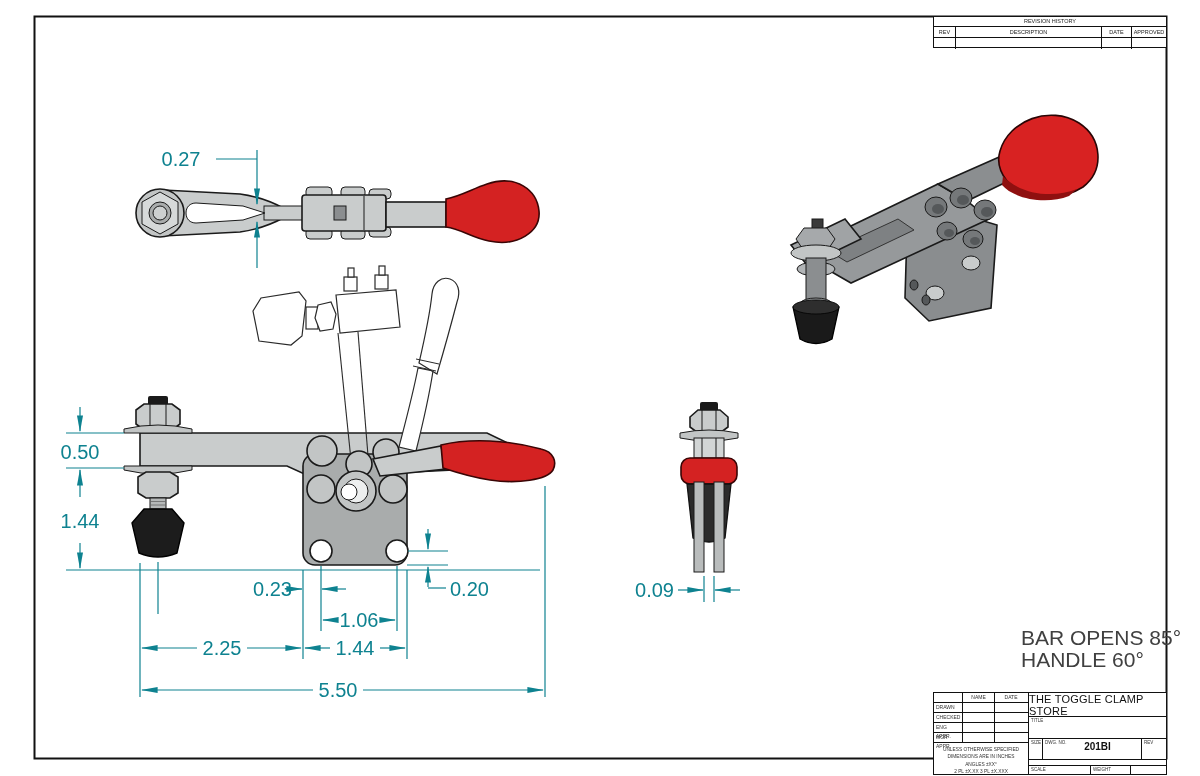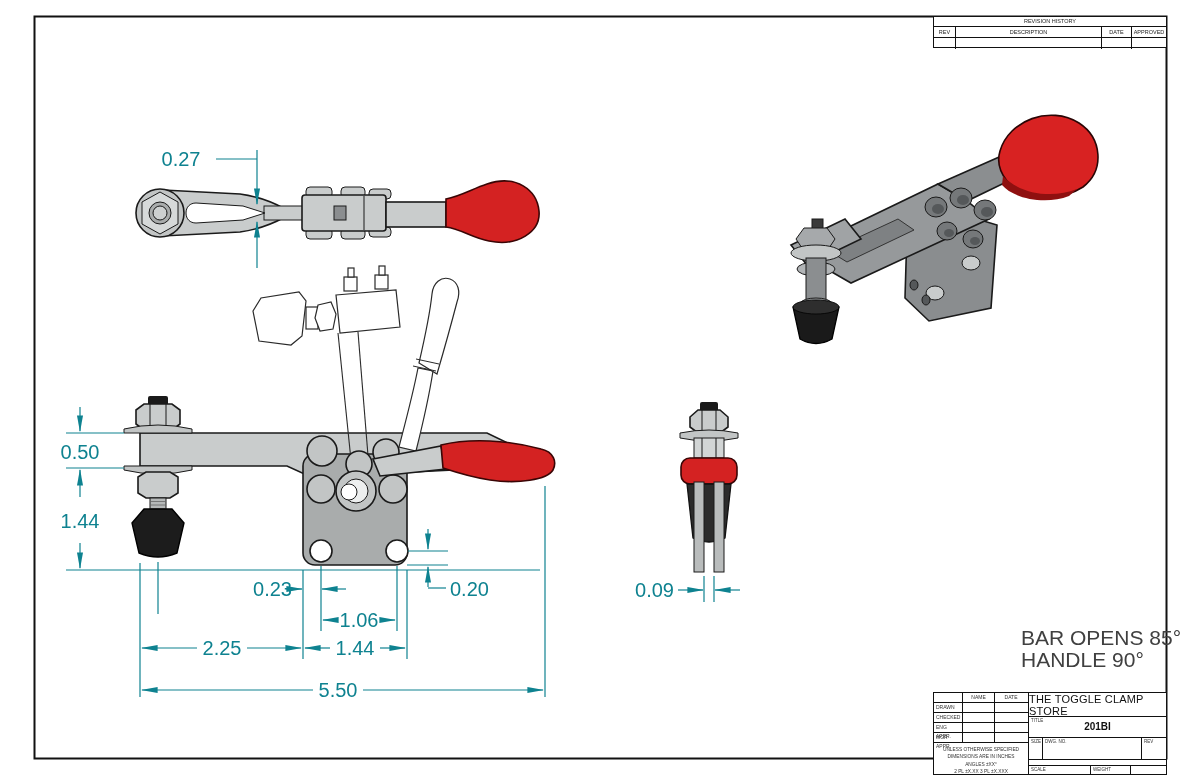--- a/index.html
+++ b/index.html
@@ -33,21 +33,21 @@
   .tb-hrow  { display:flex; height:10px; border-bottom:1px solid #111; font-size:5px; color:#333; }
   .tb-hrow .cell { border-right:1px solid #111; text-align:center; line-height:9px; }
   .tb-hrow .cell:last-child { border-right:none; }
   .cell-lbl { width:29px; text-align:left !important; padding-left:2px; }
   .cell-name{ width:32px; } .cell-date{ width:32px; }
   .tb-notes { flex:1; font-size:4.8px; color:#333; text-align:center; padding-top:3px; line-height:1.55; }
   .tb-company { height:24px; border-bottom:1px solid #111; display:flex; align-items:center;
                 justify-content:center; font-size:11px; letter-spacing:.2px; color:#111; }
   .tb-title { height:22px; border-bottom:1px solid #111; position:relative; }
   .tb-title .mini { position:absolute; left:2px; top:1px; font-size:4.5px; color:#333; }
-  .tb-title .val  { text-align:center; margin-top:4px; font-size:10px; font-weight:bold; color:#111; }
+  .tb-title .val  { text-align:center; margin-top:24px; font-size:10px; font-weight:bold; color:#111; }
   .tb-sizerow { height:22px; border-bottom:1px solid #111; display:flex; font-size:4.5px; color:#333; }
   .tb-sizerow .cell { border-right:1px solid #111; padding:1px 0 0 2px; }
   .tb-sizerow .cell:last-child { border-right:none; }
   .cell-size { width:14px; } .cell-dwg { flex:1; } .cell-revno { width:24px; }
   .tb-thin { height:7px; border-bottom:1px solid #111; }
   .tb-scalerow { height:8px; display:flex; font-size:4.5px; color:#333; }
   .tb-scalerow .cell { border-right:1px solid #111; padding:1px 0 0 2px; }
   .tb-scalerow .cell:last-child { border-right:none; }
   .cell-scale { width:62px; } .cell-weight { width:40px; } .cell-rest { flex:1; }
 
@@ -254,21 +254,21 @@
   <div class="rev-row">
     <div class="rev-cell c-rev"></div>
     <div class="rev-cell c-desc"></div>
     <div class="rev-cell c-date"></div>
     <div class="rev-cell c-appr"></div>
   </div>
 </div>
 
 <div class="open-notes">
   <div>BAR OPENS 85°</div>
-  <div>HANDLE 90°</div>
+  <div>HANDLE 60°</div>
 </div>
 
 <div class="tblock">
   <div class="tb-left">
     <div class="tb-hrow">
       <div class="cell cell-lbl"></div>
       <div class="cell cell-name">NAME</div>
       <div class="cell cell-date">DATE</div>
     </div>
     <div class="tb-hrow">

